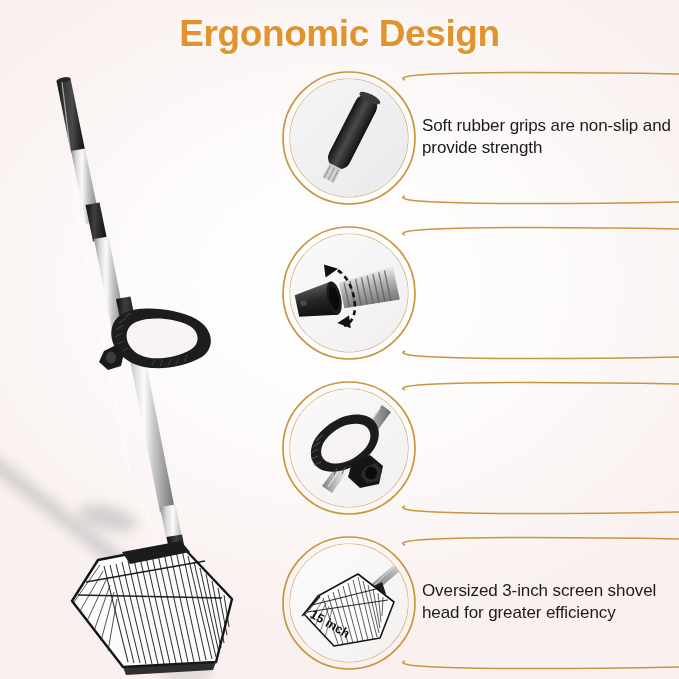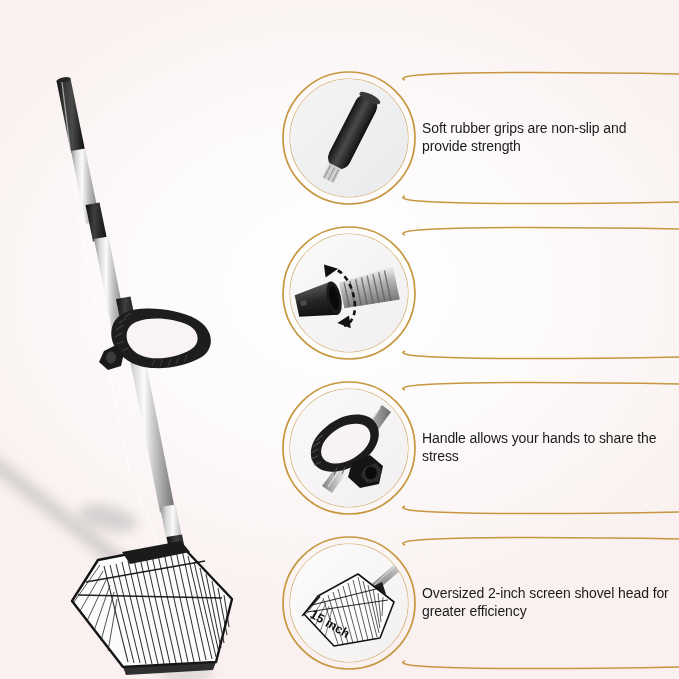--- a/index.html
+++ b/index.html
@@ -35,29 +35,30 @@
   .callout{position:absolute;left:0;width:424px;height:155px;}
   .callout .deco{position:absolute;left:0;top:0;width:424px;height:155px;}
   .circle-img{
     position:absolute;left:35px;top:19px;width:118px;height:118px;
     border-radius:50%;overflow:hidden;
   }
   .circle-img svg{display:block;}
   .ctext{
     position:absolute;left:167px;top:50%;transform:translateY(-50%);
     width:252px;
-    font-size:14px;line-height:1.33;color:#1b1b1b;
+    font-size:17px;line-height:1.33;color:#1b1b1b;
     letter-spacing:-0.1px;
   }
 </style>
 </head>
 <body>
 
 <div id="page">
 
+  <div id="title">Ergonomic Design</div>
 
   <div id="product">
     <svg width="300" height="624" viewBox="0 0 300 624">
       <defs>
         <linearGradient id="steelG" x1="0" y1="0" x2="1" y2="0">
           <stop offset="0%" stop-color="#8f8f8f"></stop>
           <stop offset="18%" stop-color="#d8d8d8"></stop>
           <stop offset="38%" stop-color="#fbfbfb"></stop>
           <stop offset="58%" stop-color="#c7c7c7"></stop>
           <stop offset="80%" stop-color="#9a9a9a"></stop>
@@ -324,21 +325,20 @@
               <path d="M60 82 L63 75"></path>
                 <path d="M68 77 L71 70"></path>
             </g>
 
             <path d="M62 74 L80 66 L93 77 L89 95 L70 99 L58 88 Z" fill="#151515"></path>
             <path d="M75 78 L86 74 L92 82 L88 92 L77 94 L71 86 Z" fill="#2d2d2d"></path>
             <ellipse cx="81" cy="84" rx="6" ry="6.5" fill="#0b0b0b"></ellipse>
           </g>
         </svg>
       </div>
-      <div class="ctext">Handle allows your hands to share the stress</div>
     </div>
 
     <div class="callout" style="top:465px;">
       <svg class="deco" viewBox="0 0 424 155">
         <circle cx="94" cy="78" r="66" fill="none" stroke="#c6973f" stroke-width="1.7"></circle>
         <circle cx="94" cy="78" r="59" fill="none" stroke="#cfa661" stroke-width="1.1" opacity=".85"></circle>
         <path d="M150 20 C120 8 424 14 424 14" fill="none" stroke="#c6973f" stroke-width="1.6"></path>
         <path d="M150 136 C120 148 424 142 424 142" fill="none" stroke="#c6973f" stroke-width="1.6"></path>
       </svg>
       <div class="circle-img">
@@ -393,17 +393,17 @@
               <path d="M35 94 L42 65"></path>
             </g>
 
             <g transform="rotate(30 40 80)">
               <text x="40" y="84" text-anchor="middle" font-family="'Liberation Sans',sans-serif" font-size="12.5" font-weight="bold" fill="#111">15 inch</text>
             </g>
             <path d="M12 72 L30 52" stroke="#111" stroke-width="1.4"></path>
           </g>
         </svg>
       </div>
-      <div class="ctext">Oversized 2-inch screen shovel head for greater efficiency</div>
+      <div class="ctext">Oversized 3-inch screen shovel head for greater efficiency</div>
     </div>
 
   </div>
 </div>
 
 </body></html>

